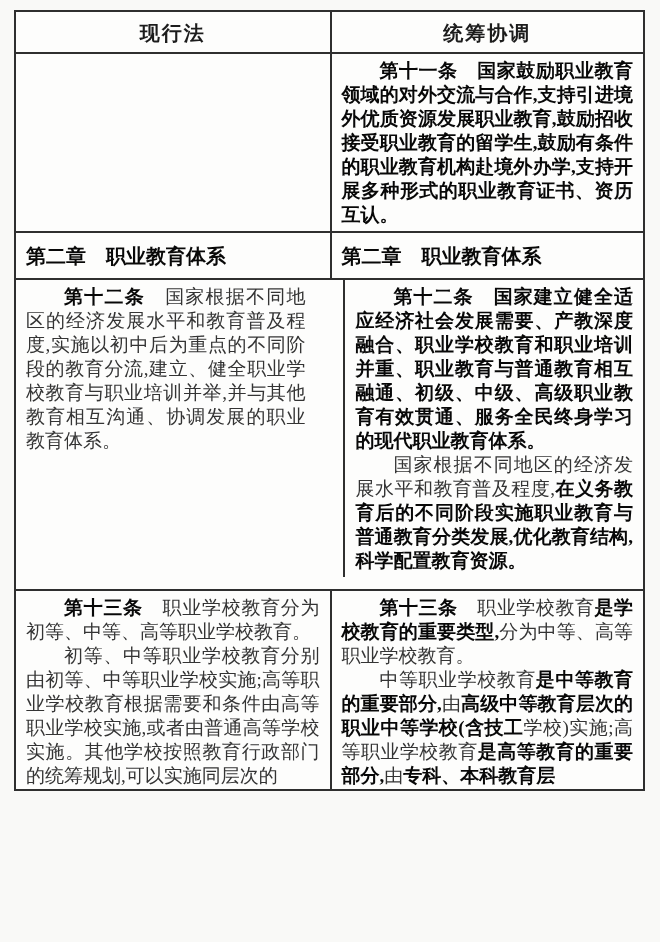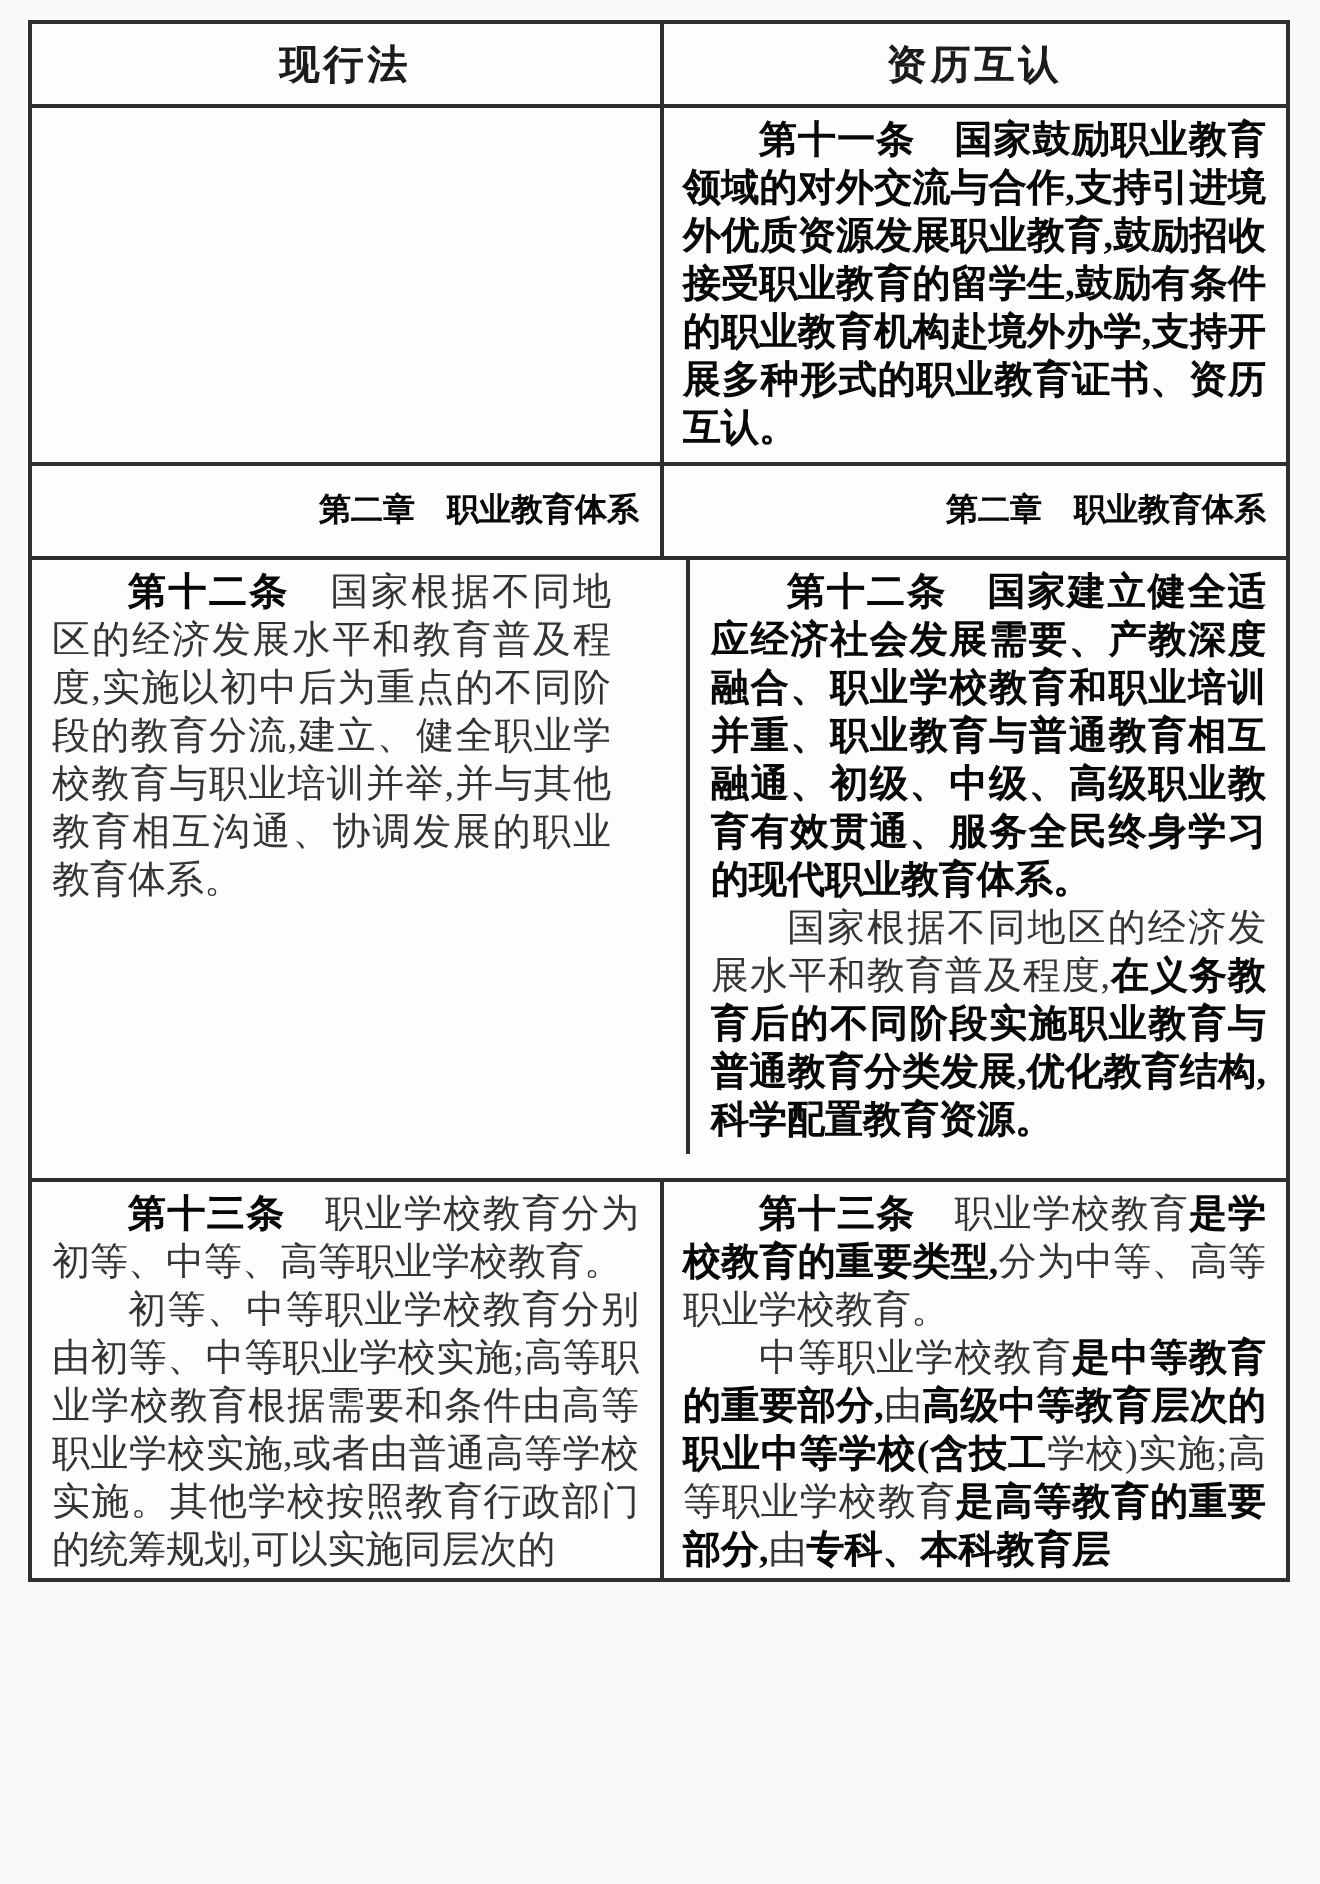--- a/index.html
+++ b/index.html
@@ -61,23 +61,23 @@
     color: #343434;
     text-align: justify;
     text-justify: inter-ideograph;
   }
   .para b {
     color: #080808;
     font-weight: bold;
   }
   .para.indent { text-indent: 2em; }
   .para.center {
-    text-align: right;
+    text-align: left;
     text-indent: 0;
-    font-size: 16px;
+    font-size: 20px;
     padding: 6px 0;
     color: #161616;
   }
   
   .row-0 { min-height: 162px; }
   .row-1 { min-height: 172px; }
   .row-2 { min-height: 40px; }
   .row-3 { min-height: 296px; gap: 28px; }
   .row-4 { height: 198px; margin-top: 12px; }
   .row-4 .cell { overflow: hidden; }
@@ -85,21 +85,21 @@
 </head>
 <body>
 
 <div class="page">
   <div class="doc-table">
     <div class="row header-row">
       <div class="cell header-cell">
         <span class="header-label">现行法</span>
       </div>
       <div class="cell header-cell">
-        <span class="header-label">资历互认</span>
+        <span class="header-label">统筹协调</span>
       </div>
     </div>
     <div>
         <div class="row row-1">
           <div class="cell"></div>
           <div class="cell">
             <p class="para indent"><b>第十一条　国家鼓励职业教育领域的对外交流与合作,支持引进境外优质资源发展职业教育,鼓励招收接受职业教育的留学生,鼓励有条件的职业教育机构赴境外办学,支持开展多种形式的职业教育证书、资历互认。</b></p>
           </div>
         </div>
         <div class="row row-2">

